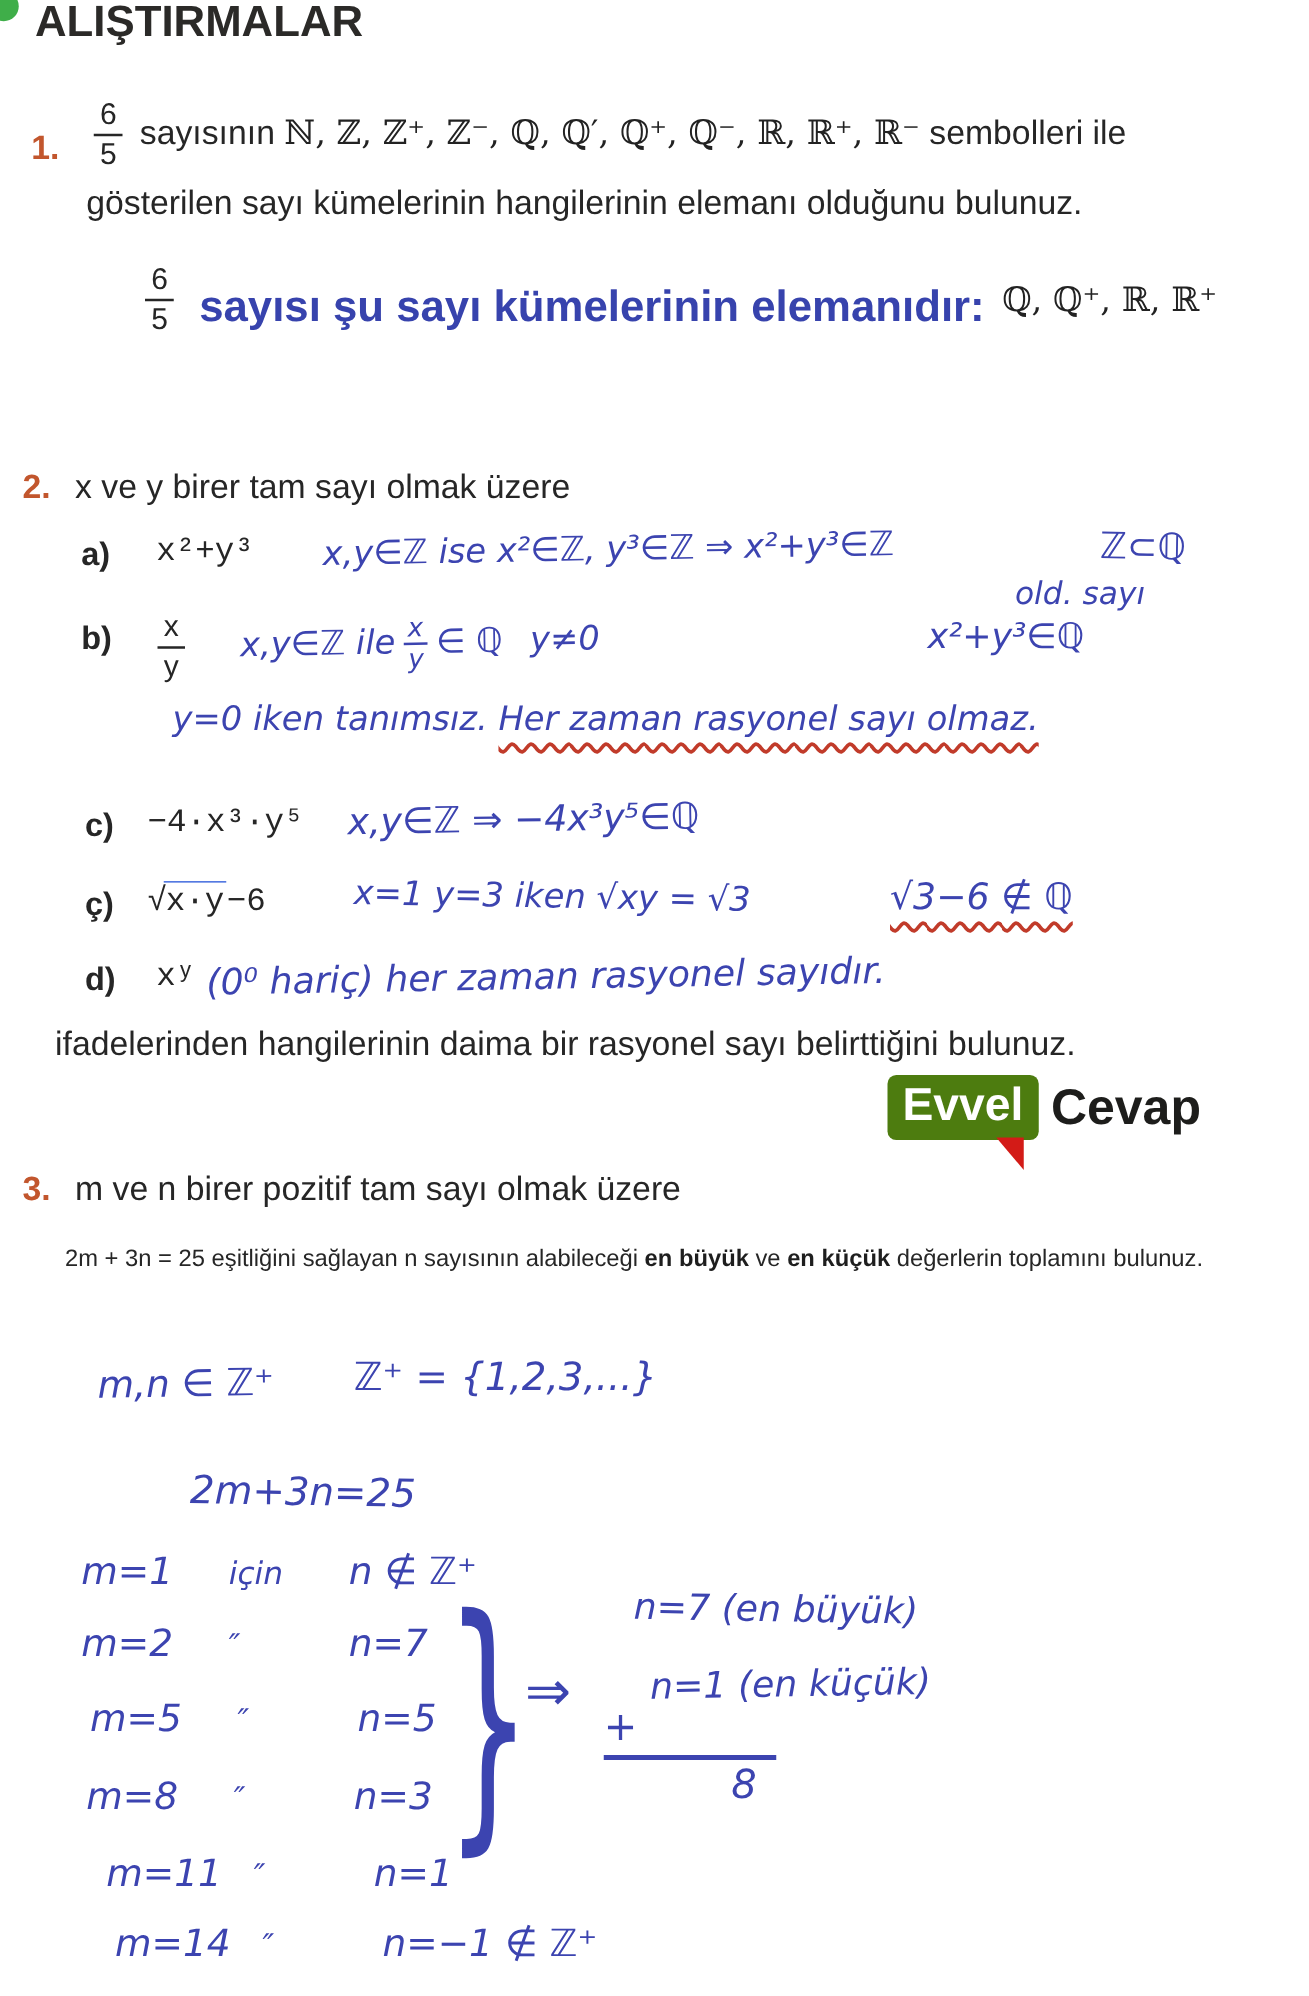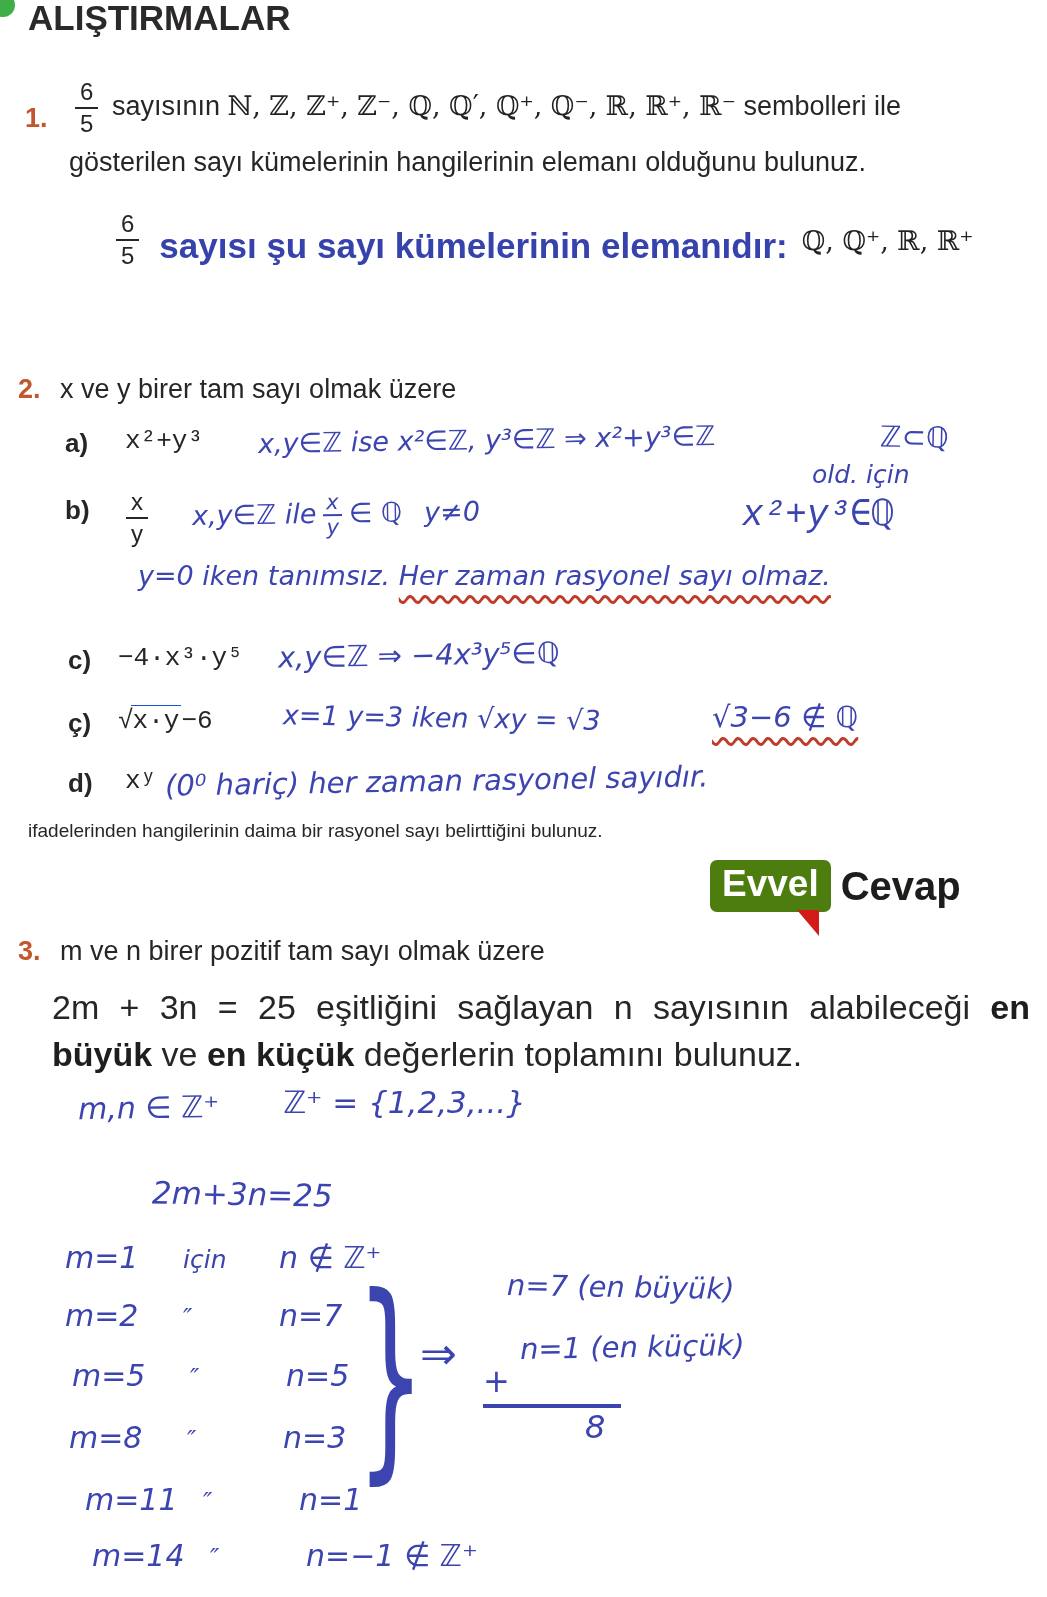--- a/index.html
+++ b/index.html
@@ -58,38 +58,38 @@
   .r-1{transform:rotate(-1deg);}
   .r1{transform:rotate(1deg);}
   .uline-red{
     text-decoration-line:underline;
     text-decoration-style:wavy;
     text-decoration-color:#c13b2a;
     text-decoration-thickness:2.5px;
     text-underline-offset:10px;
   }
 
-  .outro{left:28px;top:820px;font-size:19px;}
+  .outro{left:44px;top:820px;font-size:27px;}
 
   
   .logo{left:710px;top:860px;display:flex;align-items:center;}
   .evvel-box{
     position:relative;background:#4d7c0f;color:#fff;
     font-weight:bold;font-size:37px;padding:3px 12px 7px;border-radius:7px;
   }
   .bubble-tail{
     position:absolute;right:12px;bottom:-24px;width:0;height:0;
     border-top:26px solid #d31b17;border-left:22px solid transparent;
   }
   .cevap{color:#1d1d1b;font-weight:bold;font-size:40px;margin-left:10px;}
 
   
   .p3intro{left:18px;top:936px;}
   .p3intro .txt{margin-left:12px;}
-  .p3body{left:52px;top:984px;width:978px;font-size:34px;line-height:47px;text-align:justify;}
+  .p3body{left:52px;top:984px;width:978px;font-size:19px;line-height:47px;text-align:justify;}
   .p3body b{color:#1e1e1e;}
 
   
   .hw-row{display:grid;grid-template-columns:118px 96px auto;align-items:baseline;font-size:30px;}
   .hw-row .mid{font-size:25px;}
   .brace{
     font-family:"DejaVu Sans",sans-serif;font-style:normal;color:#3c44b0;
     font-size:218px;line-height:1;transform:scaleX(0.5);transform-origin:left center;
     font-weight:400;
   }
@@ -127,29 +127,29 @@
 
   <div class="abs p2intro ptext">
     <span class="num">2.</span>
     <span class="txt">x ve y birer tam sayı olmak üzere</span>
   </div>
 
   <span class="abs item-label" style="left:65px;top:428px;">a)</span>
   <span class="abs expr" style="left:125px;top:426px;">x²+y³</span>
   <span class="abs hw r-1" style="left:258px;top:424px;">x,y∈ℤ ise x²∈ℤ, y³∈ℤ ⇒ x²+y³∈ℤ</span>
   <span class="abs hw r1" style="left:880px;top:420px;font-size:29px;">ℤ⊂ℚ</span>
-  <span class="abs hw" style="left:812px;top:460px;font-size:25px;">old. için</span>
+  <span class="abs hw" style="left:812px;top:460px;font-size:25px;">old. sayı</span>
 
   <span class="abs item-label" style="left:65px;top:495px;">b)</span>
   <span class="abs pfrac" style="left:120px;top:490px;">
       <span class="fn">x</span>
       <span class="fd">y</span>
     </span>
   <span class="abs hw r-1" style="left:192px;top:492px;"><span>x,y∈ℤ ile</span><span class="hwfrac"><span class="fn">x</span><span class="fd">y</span></span><span>∈ ℚ</span><span style="margin-left:22px;">y≠0</span></span>
-  <span class="abs hw" style="left:742px;top:492px;font-size:36px;font-family:Liberation Mono, monospace;">x²+y³∈ℚ</span>
+  <span class="abs hw" style="left:742px;top:492px;font-size:28px;">x²+y³∈ℚ</span>
   <span class="abs hw" style="left:138px;top:560px;"><span>y=0 iken tanımsız. </span><span class="uline-red">Her zaman rasyonel sayı olmaz.</span></span>
 
   <span class="abs item-label" style="left:68px;top:645px;">c)</span>
   <span class="abs expr" style="left:118px;top:643px;">−4·x³·y⁵</span>
   <span class="abs hw r-1" style="left:278px;top:638px;font-size:29px;">x,y∈ℤ ⇒ −4x³y⁵∈ℚ</span>
 
   <span class="abs item-label" style="left:68px;top:708px;">ç)</span>
   <span class="abs expr" style="left:118px;top:706px;"><span>√</span><span class="sqrt-arg">x·y</span><span>−6</span></span>
   <span class="abs hw r1" style="left:283px;top:702px;">x=1 y=3 iken √xy = √3</span>
   <span class="abs hw uline-red" style="left:712px;top:700px;font-size:29px;">√3−6 ∉ ℚ</span>

